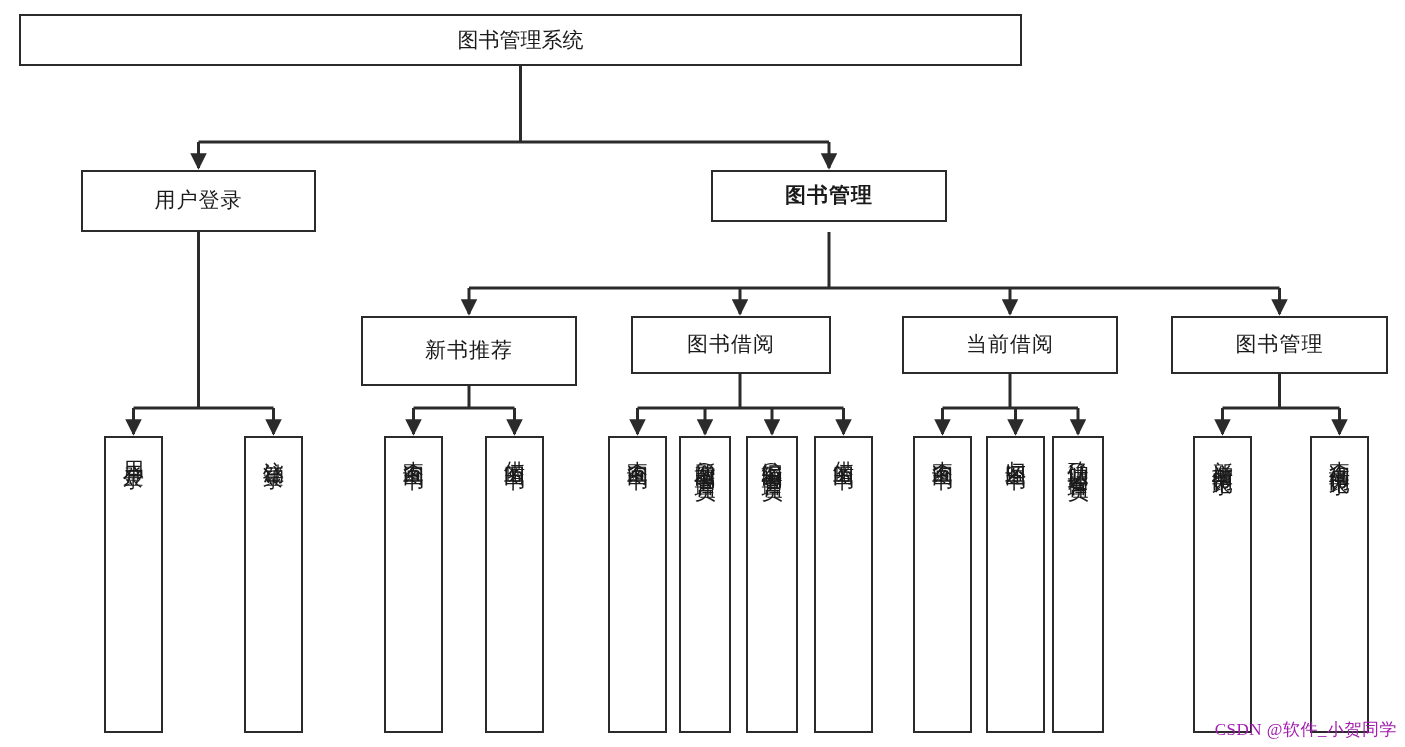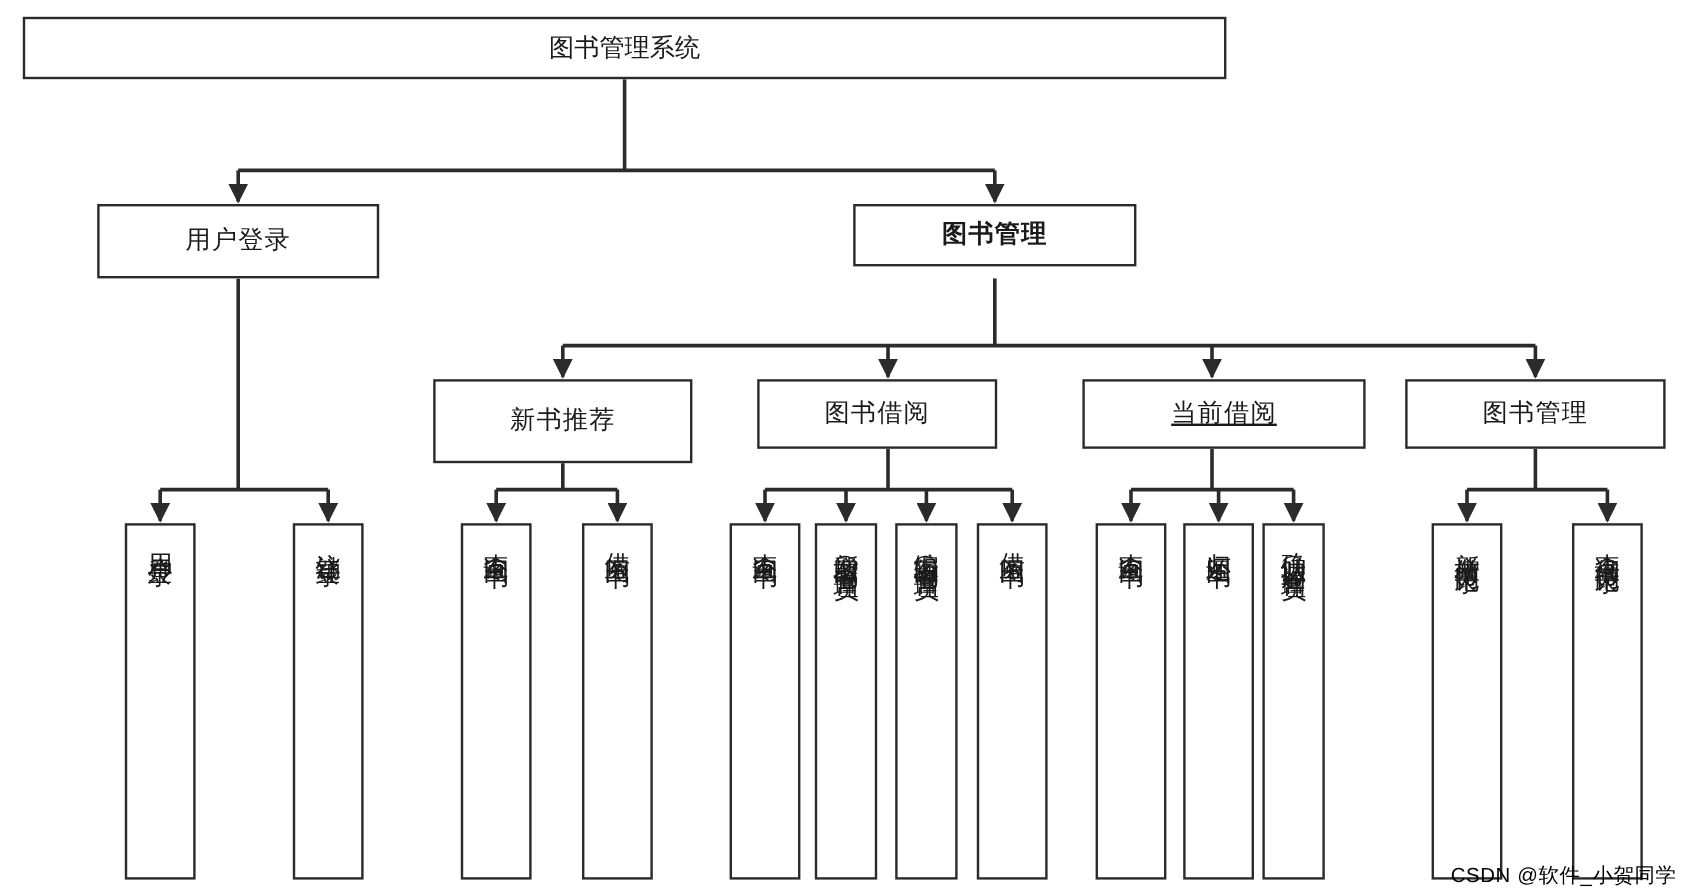--- a/index.html
+++ b/index.html
@@ -55,24 +55,24 @@
     letter-spacing: 3px;
     line-height: 1.05;
     white-space: nowrap;
     display: block;
   }
   .watermark {
     position: absolute;
     right: 8px;
     bottom: 6px;
     font-size: 17px;
-    color: #000000;
+    color: #a21caf;
     letter-spacing: 0.5px;
     white-space: nowrap;
-    font-family: Liberation Sans, sans-serif;
+    font-family: Liberation Serif, serif;
   }
 </style>
 </head>
 <body>
 
 <div id="canvas">
 
   <svg id="edges" viewBox="0 0 1405 747" width="1405" height="747" xmlns="http://www.w3.org/2000/svg">
     <defs>
       <marker id="arrow" viewBox="0 0 10 10" refX="9" refY="5" markerWidth="5.5" markerHeight="5.5" orient="auto-start-reverse">
@@ -116,21 +116,21 @@
       </g>
   </svg>
 
   <div class="node root" style="left: 19px; top: 14px; width: 1003px; height: 52px;">图书管理系统</div>
 
   <div class="node horiz" style="left: 81px; top: 170px; width: 235px; height: 62px;">用户登录</div>
   <div class="node horiz" style="left: 711px; top: 170px; width: 236px; height: 52px; font-weight: bold;">图书管理</div>
 
   <div class="node horiz" style="left: 361px; top: 316px; width: 216px; height: 70px;">新书推荐</div>
   <div class="node horiz" style="left: 631px; top: 316px; width: 200px; height: 58px;">图书借阅</div>
-  <div class="node horiz" style="left: 902px; top: 316px; width: 236px; height: 58px; text-decoration: underline;">当前借阅</div>
+  <div class="node horiz" style="left: 902px; top: 316px; width: 216px; height: 58px;">当前借阅</div>
   <div class="node horiz" style="left: 1171px; top: 316px; width: 217px; height: 58px;">图书管理</div>
 
   <div class="node leaf" style="left: 104px; top: 436px; width: 59px; height: 297px;">
     <span class="vtext">用户登录</span>
   </div>
   <div class="node leaf" style="left: 244px; top: 436px; width: 59px; height: 297px;">
     <span class="vtext">注销登录</span>
   </div>
 
   <div class="node leaf" style="left: 384px; top: 436px; width: 59px; height: 297px;">

